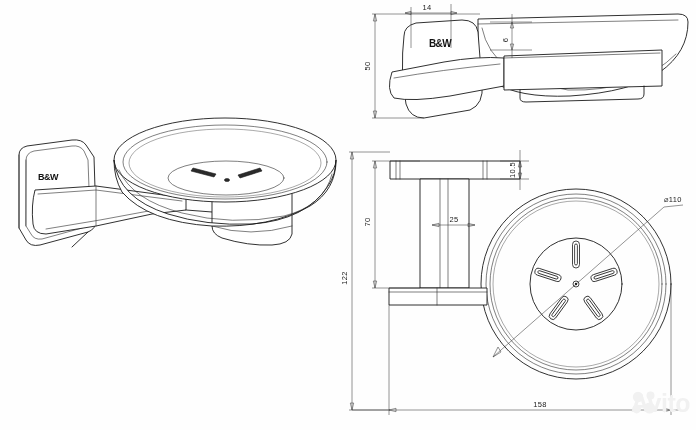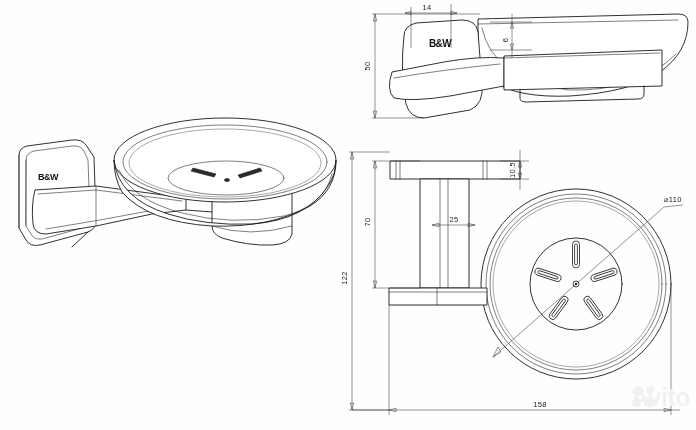--- a/index.html
+++ b/index.html
@@ -81,21 +81,21 @@
   .logo-sm {
     fill: #111;
     font-family: "Liberation Sans", sans-serif;
     font-weight: bold;
     font-size: 10px;
     letter-spacing: -0.6px;
   }
   #watermark {
     position: absolute;
     right: 6px;
-    bottom: 20px;
+    bottom: 14px;
     display: flex;
     align-items: center;
     gap: 3px;
     opacity: 1;
     pointer-events: none;
   }
   #watermark .wm-text {
     font-family: "Liberation Sans", sans-serif;
     font-size: 25px;
     font-weight: bold;

